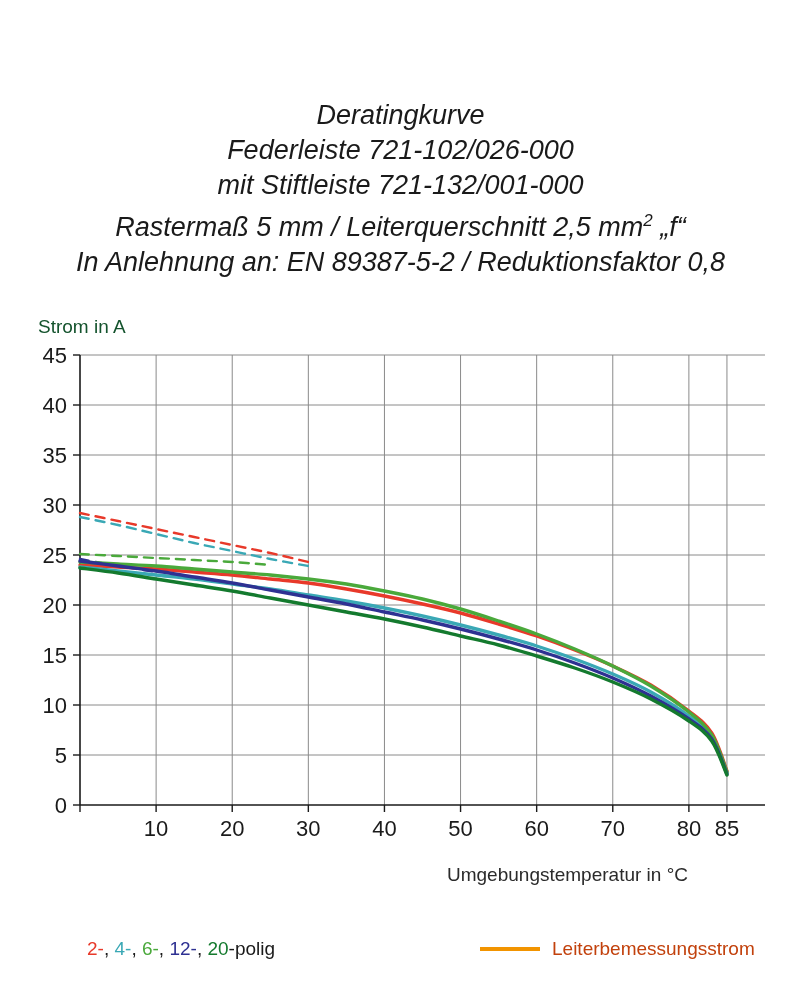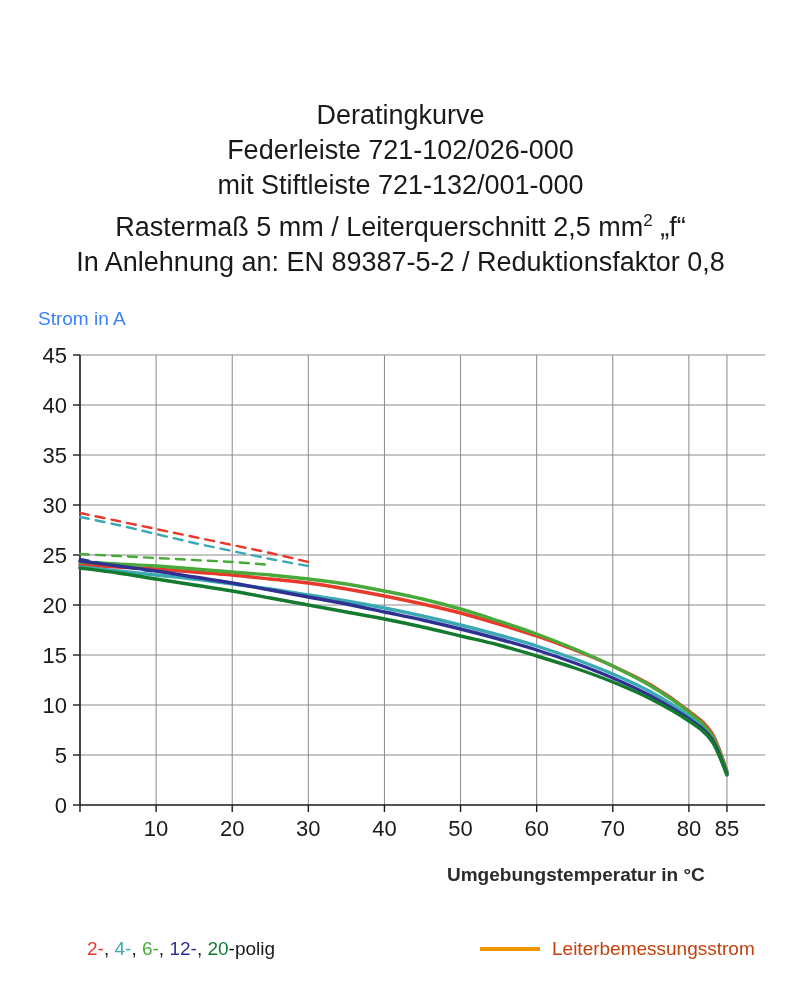--- a/index.html
+++ b/index.html
@@ -15,35 +15,35 @@
   .title-block{
     position:absolute;
     left:0;top:98px;width:801px;
     text-align:center;
   }
   .title-line{
     font-size:27px;
     line-height:35px;
     color:#1a1a1a;
     white-space:nowrap;
+    font-style:italic;
   }
   .title-line sup{font-size:17px;vertical-align:super;}
 
   .ylabel{
     position:absolute;
-    left:38px;top:308px;
+    left:38px;top:316px;
     font-size:19px;
-    color:#3b82f6;
+    color:#14532d;
   }
   .xlabel{
     position:absolute;
     left:447px;top:864px;
     font-size:19px;
     color:#2b2b2b;
-    font-weight:bold;
   }
 
   
   .plot-wrap{position:absolute;left:0;top:0;width:801px;height:1000px;}
 
   .legend-left{
     position:absolute;
     left:75px;top:938px;
     font-size:19px;
     white-space:nowrap;

